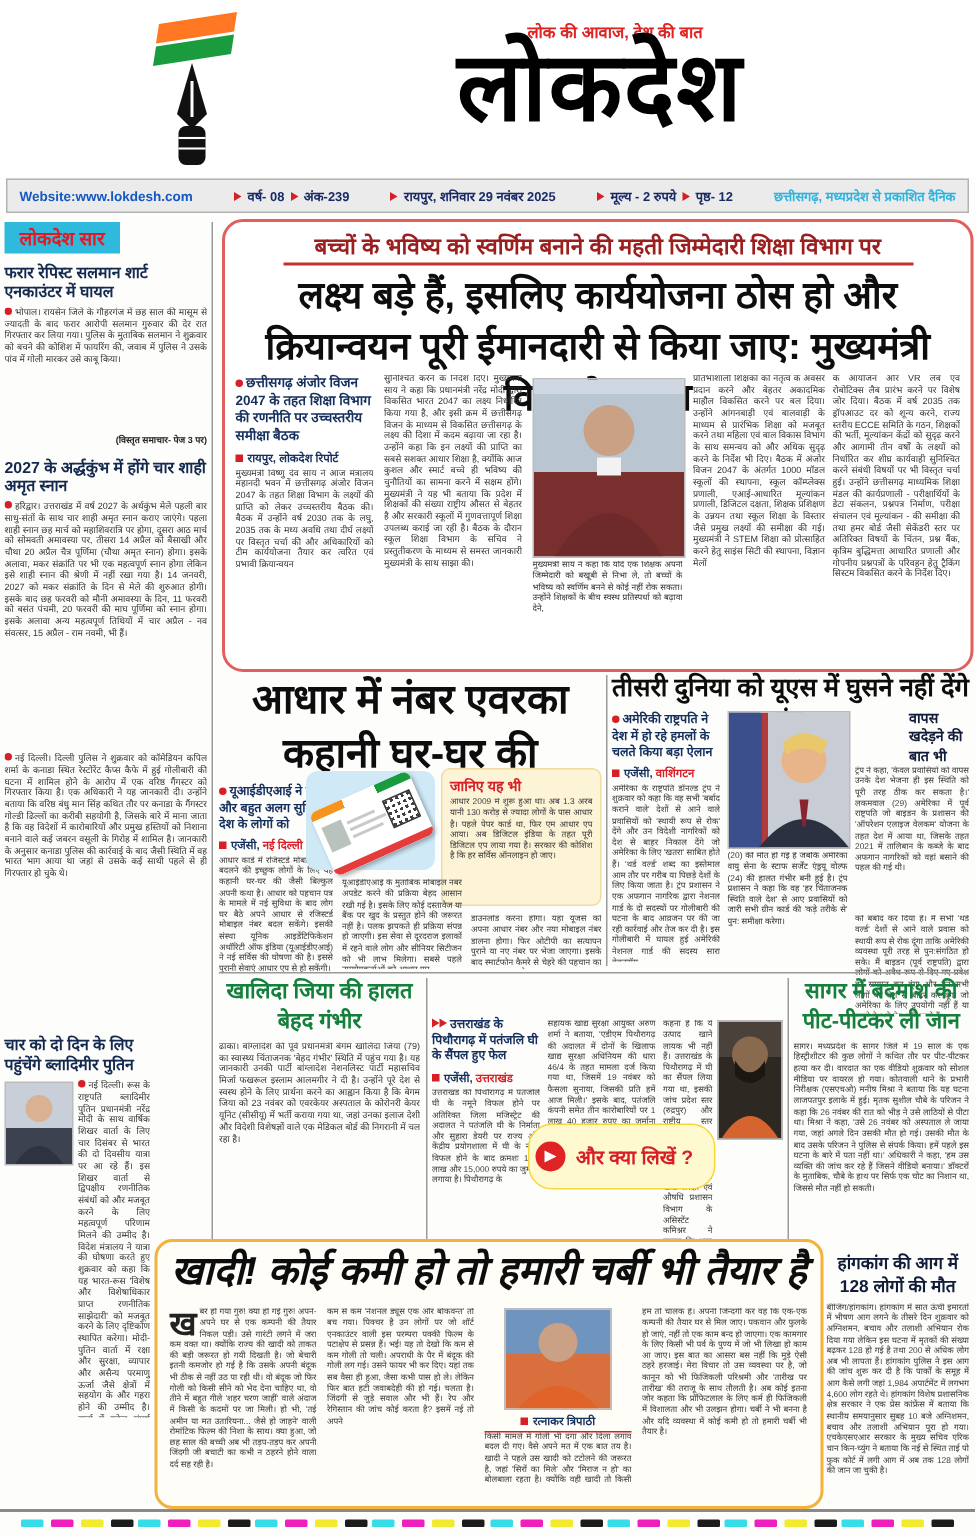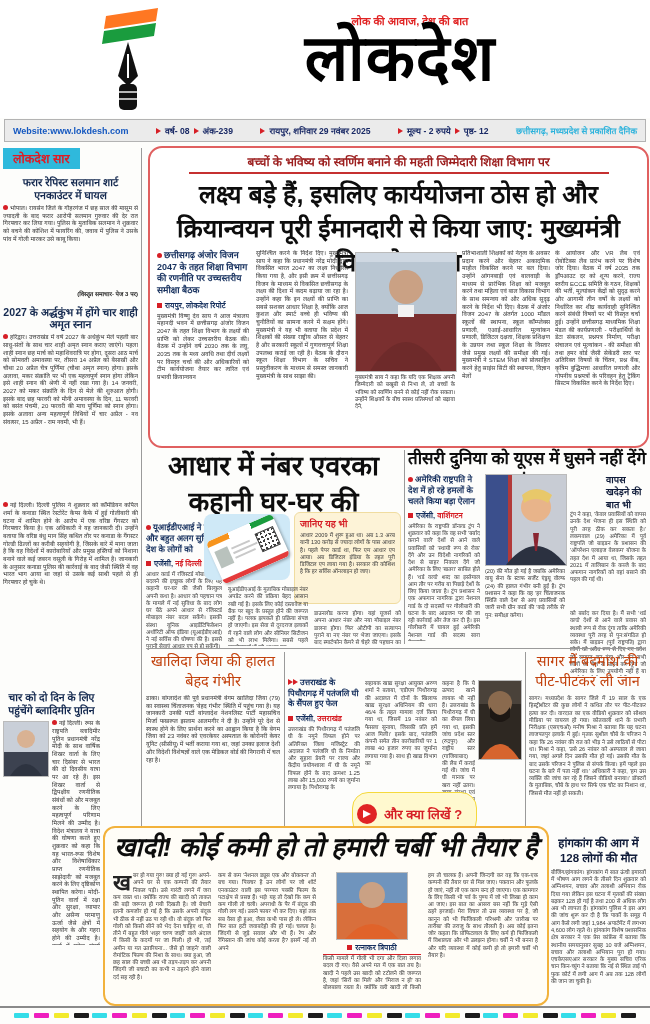--- a/index.html
+++ b/index.html
@@ -14,41 +14,41 @@
   .tagline{font-weight:bold;color:#e02424;font-size:11px;text-align:center;}
   .title{font-weight:800;color:#000000;font-size:64px;text-align:center;letter-spacing:1px;line-height:1.25;}
   
   .infobar{background:#ebebeb;border:1px solid #b3b3b3;display:flex;align-items:center;justify-content:space-between;padding:0 8px;box-sizing:border-box;}
   .infobar .seg{display:flex;align-items:center;gap:4px;font-size:8.6px;font-weight:bold;color:#1a2a66;}
   .tri{width:0;height:0;border-top:3px solid transparent;border-bottom:3px solid transparent;border-left:5px solid #d61f26;display:inline-block;}
   .web{color:#1558c0;font-size:9px;font-weight:bold;}
   .pub{color:#2fb3dc;font-size:8.6px;font-weight:bold;}
   
   .sb-head{background:#2fb9dc;color:#e01b24;font-weight:800;font-size:12.5px;padding:2px 10px;display:inline-block;}
-  .sb-hl{font-size:10.6px;font-weight:800;color:#14294f;line-height:1.22;margin:7px 0 3px 0;text-align:center;}
+  .sb-hl{font-size:10.6px;font-weight:800;color:#14294f;line-height:1.22;margin:7px 0 3px 0;}
   .dot{width:5px;height:5px;border-radius:50%;background:#d61f26;display:inline-block;margin-right:2px;}
   .sq{width:5px;height:5px;background:#d61f26;display:inline-block;margin-right:3px;}
   .note{font-weight:bold;color:#222;}
   .vline{background:#9a9a9a;width:1px;}
   .hline{background:#9a9a9a;height:1px;}
   
   .leadbox{border:2px solid #e06060;border-radius:14px;background:#fff;}
-  .kicker{color:#9c1f1f;font-weight:800;font-size:12px;text-align:center;}
+  .kicker{color:#9c1f1f;font-weight:800;font-size:15px;text-align:center;}
   .kicker-rule{height:2px;background:#c53030;width:420px;margin:2px auto 0 auto;}
   .lead-hl{font-size:25px;font-weight:800;color:#0d0d0d;text-align:center;line-height:1.35;}
   .subhead{font-size:9px;font-weight:800;color:#16305e;line-height:1.3;}
   .byline{font-size:7.6px;font-weight:800;color:#16305e;margin:3px 0;}
   
   .photo{position:relative;overflow:hidden;border:1px solid #bbb;}
   .photo svg{position:absolute;bottom:0;left:0;width:100%;height:100%;}
   .cap{font-size:5.6px;line-height:1.3;color:#333;}
   
   .hl-xl{font-size:27px;font-weight:800;color:#0d0d0d;text-align:center;line-height:1.35;}
   .hl-l{font-size:17px;font-weight:800;color:#0d0d0d;text-align:center;line-height:1.3;}
-  .hl-m{font-size:14.5px;font-weight:400;color:#c2410c;text-align:center;line-height:1.35;}
+  .hl-m{font-size:14.5px;font-weight:700;color:#15803d;text-align:center;line-height:1.35;}
   .hl-s{font-size:12px;font-weight:800;color:#101c3a;line-height:1.3;}
   .knowbox{background:#fdf3d7;border:1px solid #f0dca0;border-radius:6px;padding:4px 5px;box-sizing:border-box;}
   .know-title{color:#d61f26;font-weight:800;font-size:9.5px;margin-bottom:2px;}
   .aad-wrap{background:#cfe9f7;border-radius:8px;}
   .aad-card{position:absolute;left:8px;top:12px;width:72px;height:46px;background:#fff;border-radius:5px;transform:rotate(-24deg);box-shadow:1px 2px 3px rgba(0,0,0,.3);overflow:hidden;}
   .aad-band{height:6px;background:linear-gradient(90deg,#f7941d 0 33%,#ffffff 33% 66%,#1a9c3e 66%);}
   .aad-qr{position:absolute;right:4px;top:12px;width:18px;height:18px;background:repeating-linear-gradient(0deg,#222 0 2px,#fff 2px 4px),repeating-linear-gradient(90deg,#222 0 2px,#fff 2px 4px);background-blend-mode:screen;border:1px solid #333;}
   .aad-ph{position:absolute;left:4px;top:12px;width:14px;height:18px;background:#b9c2bd;}
   .aad-line{position:absolute;left:21px;height:2px;background:#c9c9c9;}
   
@@ -242,21 +242,21 @@
     <div class="b55 just ovh" style="height:160px;">कहना है कि ये उत्पाद खाने लायक भी नहीं हैं। उत्तराखंड के पिथौरागढ़ में घी का सैंपल लिया गया था, इसकी जांच प्रदेश स्तर (रुद्रपुर) और राष्ट्रीय स्तर (गाजियाबाद) की लैब में कराई गई थी। जांच में घी मानक पर खरा नहीं उतरा। खाद्य संरक्षा एवं औषधि प्रशासन विभाग के असिस्टेंट कमिश्नर ने बताया कि अगर किसी ने भी यह घी खाया तो उसके साइड इफेक्ट हो सकते हैं, लोग बीमार हो सकते हैं।</div>
   </div>
 </div>
 <div class="abs vline" style="left:525px;top:652px;height:190px;"></div>
 
 <div class="abs" style="left:529px;top:652px;width:117px;height:160px;">
   <div class="hl-m">सागर में बदमाश की पीट-पीटकर ली जान</div>
   <div class="b55 just ovh" style="height:110px;margin-top:4px;">सागर। मध्यप्रदेश के सागर जिले में 19 साल के एक हिस्ट्रीशीटर की कुछ लोगों ने कथित तौर पर पीट-पीटकर हत्या कर दी। वारदात का एक वीडियो शुक्रवार को सोशल मीडिया पर वायरल हो गया। कोतवाली थाने के प्रभारी निरीक्षक (एसएचओ) मनीष मिश्रा ने बताया कि यह घटना लाजपतपुर इलाके में हुई। मृतक सुशील चौबे के परिजन ने कहा कि 26 नवंबर की रात को भीड़ ने उसे लाठियों से पीटा था। मिश्रा ने कहा, 'उसे 26 नवंबर को अस्पताल ले जाया गया, जहां अगले दिन उसकी मौत हो गई। उसकी मौत के बाद उसके परिजन ने पुलिस से संपर्क किया। हमें पहले इस घटना के बारे में पता नहीं था।' अधिकारी ने कहा, 'हम उस व्यक्ति की जांच कर रहे हैं जिसने वीडियो बनाया।' डॉक्टरों के मुताबिक, चौबे के हाथ पर सिर्फ एक चोट का निशान था, जिससे मौत नहीं हो सकती।</div>
 </div>
 
-<div class="abs pill" style="left:352px;top:792px;height:44px;">
+<div class="abs pill" style="left:352px;top:749px;height:44px;">
   <span class="send"></span>
   <span class="pill-label">और क्या लिखें ?</span>
 </div>
 
 <div class="abs khadibox" style="left:103px;top:826px;width:442px;height:176px;">
   <div class="khadi-hl" style="padding-top:3px;font-style:italic;">खादी! कोई कमी हो तो हमारी चर्बी भी तैयार है</div>
   <div class="abs b55 just ovh dropcap" style="left:8px;top:44px;width:98px;height:126px;">खबर हो गया गुरु! क्या हो गई गुरु! अपने-अपने घर से एक कम्पनी की तैयार निकल पड़ी। उसे गारंटी लगने में जरा कम वक्त था। क्योंकि राज्य की खादी को ताकत की बड़ी जरूरत हो गयी दिखती है। जो बेचारी इतनी कमजोर हो गई है कि उसके अपनी बंदूक भी ठीक से नहीं उठ पा रही थी। वो बंदूक जो फिर गोली को किसी सीने को भेद देना चाहिए था, वो तीने में बहुत गीले 'शहर चरण जाहीं' वाले अंदाज में किसी के कदमों पर जा मिली। हो भी, 'तई अमीन या मत उतारियना... जैसे हो जाहने' वाली रोमांटिक फिल्म की निशा के साथ। क्या हुआ, जो छह साल की बच्ची अब भी तड़प-तड़प कर अपनी जिंदगी जी बचाटी का कभी न ठहरने होने वाला दर्द सह रही है।</div>
   <div class="abs b55 just ovh" style="left:113px;top:44px;width:98px;height:126px;">कम से कम 'नेशनल ड्यूस एक और बोकवन्त' तो बच गया। पिक्चर है उन लोगों पर जो शॉर्ट एनकाउंटर वाली इस परम्परा पक्की फिल्म के पटाक्षेप से प्रसन्न हैं। भई! यह तो देखो कि कम से कम गोली तो चली। अपराधी के पैर में बंदूक की गोली लग गई। उसने फायर भी कर दिए। यहां तक सब वैसा ही हुआ, जैसा कभी पास हो ले। लेकिन फिर बात हटी जवाबदेही की हो गई। चलता है। जिंदगी से जुड़े सवाल और भी हैं। रेप और रेगिस्तान की जांच कोई करता है? इसमें नई तो अपने</div>
   <div class="abs" style="left:218px;top:44px;width:98px;">
     <div class="photo" style="width:70px;height:66px;margin:0 auto;background:linear-gradient(180deg,#6f94bd 0 45%,#d86f3c 45%);">

